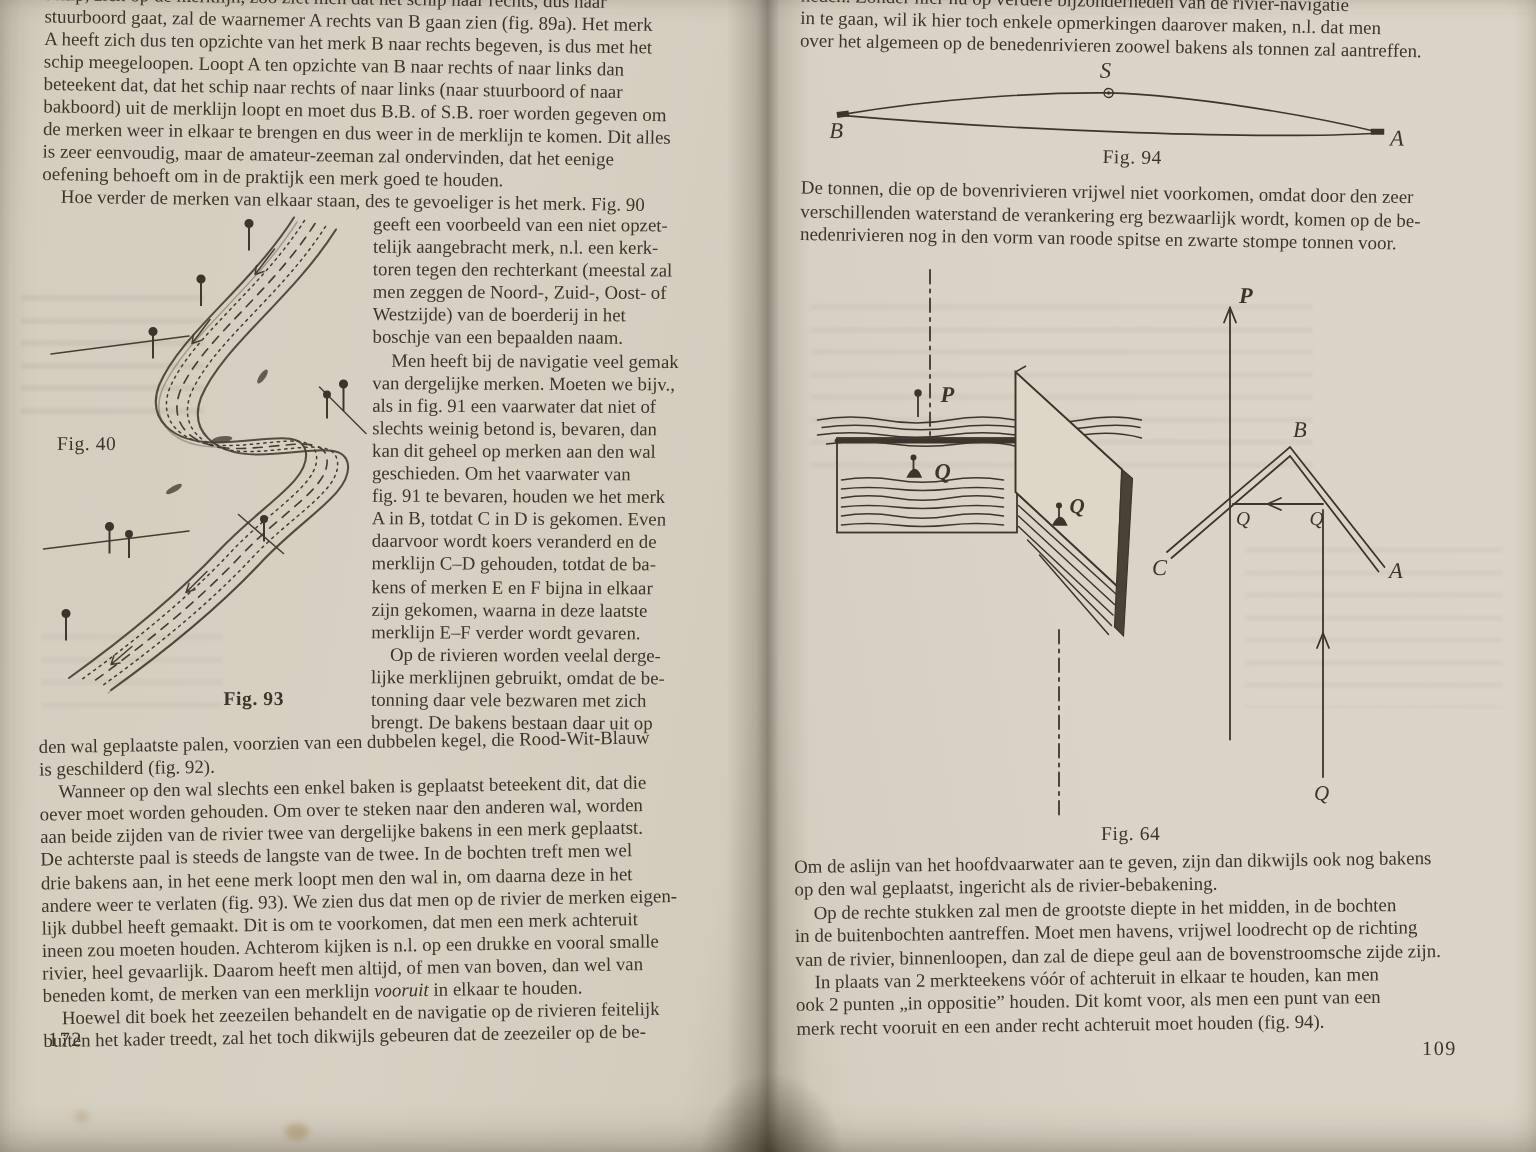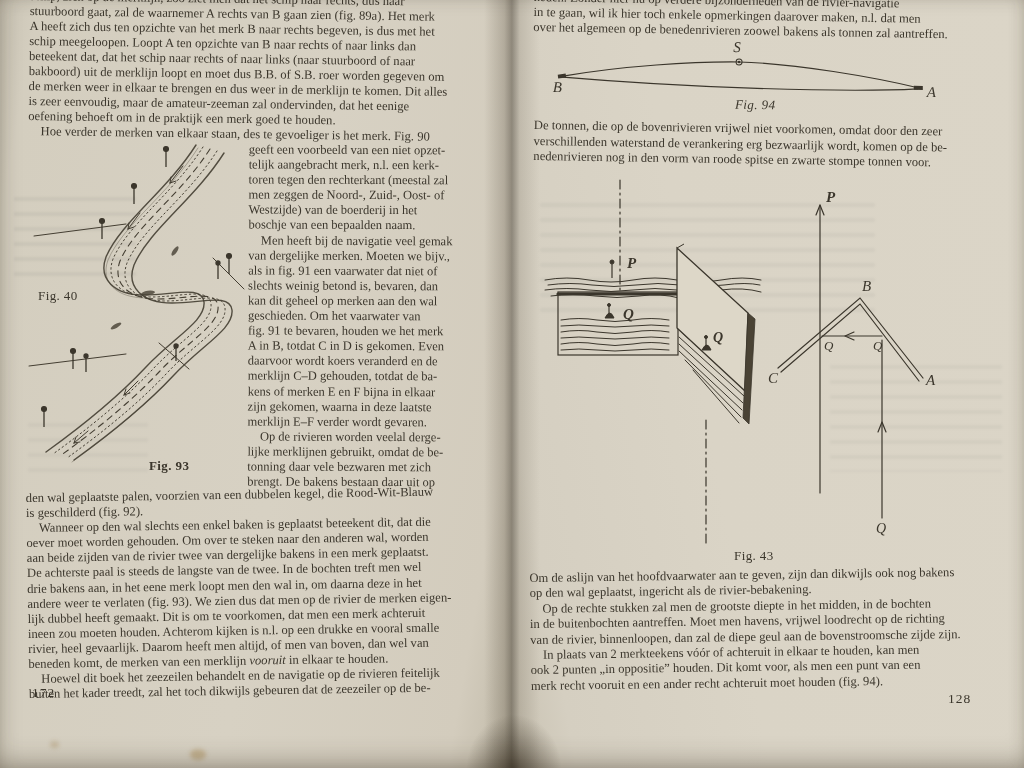--- a/index.html
+++ b/index.html
@@ -22,21 +22,21 @@
           transform:rotate(-.9deg);transform-origin:0 100%;}
   #rp-top{left:22px;top:-10px;width:480px;font-size:12.6px;line-height:15.2px;
           transform:rotate(1deg);transform-origin:0 0;}
   #rp-mid{left:22px;top:118px;width:480px;font-size:12.6px;line-height:15.5px;
           transform:rotate(.9deg);transform-origin:0 0;}
   #rp-bot{left:19px;top:571px;width:483px;font-size:12.6px;line-height:15.4px;
           transform:rotate(-.8deg);transform-origin:0 100%;}
   .caption{position:absolute;font-size:13px;letter-spacing:.4px;}
   #cap92{left:38px;top:288px;}
   #cap93{left:149px;top:458px;font-weight:bold;}
-  #cap94{left:223px;top:97px;transform:rotate(.9deg);font-style:italic;}
+  #cap94{left:223px;top:97px;transform:rotate(.9deg);}
   #cap95{left:222px;top:548px;}
   .pagenum{position:absolute;font-size:13.5px;letter-spacing:1px;}
   #pn-172{left:32px;top:685px;}
   #pn-173{left:436px;top:691px;}
   .figure{position:absolute;}
   #fig9293{left:20px;top:141px;}
   #fig94{left:31px;top:38px;transform:rotate(.6deg);}
   #fig95{left:3px;top:178px;}
   svg text{font-family:"Liberation Serif","DejaVu Serif",serif;font-style:italic;
            fill:#3b362c;}
@@ -285,33 +285,33 @@
       <text x="108" y="141" font-size="15" font-weight="bold">Q</text>
       <text x="198" y="164" font-size="14" font-weight="bold">Q</text>
       <text x="311" y="24" font-size="15" font-weight="bold">P</text>
       <text x="347" y="113" font-size="15">B</text>
       <text x="309" y="172" font-size="13">Q</text>
       <text x="358" y="172" font-size="13">Q</text>
       <text x="253" y="205" font-size="15">C</text>
       <text x="411" y="207" font-size="15">A</text>
       <text x="361" y="355" font-size="14">Q</text>
     </svg>
-    <div class="caption" id="cap95">Fig. 43</div>
+    <div class="caption" id="cap95">Fig. 64</div>
 
     <div class="tblock" id="rp-bot">
         <div class="tline">Om de aslijn van het hoofdvaarwater aan te geven, zijn dan dikwijls ook nog bakens</div>
         <div class="tline">op den wal geplaatst, ingericht als de rivier-bebakening.</div>
         <div class="tline"> Op de rechte stukken zal men de grootste diepte in het midden, in de bochten</div>
         <div class="tline">in de buitenbochten aantreffen. Moet men havens, vrijwel loodrecht op de richting</div>
         <div class="tline">van de rivier, binnenloopen, dan zal de diepe geul aan de bovenstroomsche zijde zijn.</div>
         <div class="tline"> In plaats van 2 merkteekens vóór of achteruit in elkaar te houden, kan men</div>
         <div class="tline">ook 2 punten „in oppositie” houden. Dit komt voor, als men een punt van een</div>
         <div class="tline">merk recht vooruit en een ander recht achteruit moet houden (fig. 94).</div>
       </div>
 
-    <div class="pagenum" id="pn-173">128</div>
+    <div class="pagenum" id="pn-173">109</div>
 
   </div>
 
   <div class="gutter"></div>
   <div class="gutter-bottom"></div>
   <div class="vignette"></div>
 </div>
 
 </body></html>

